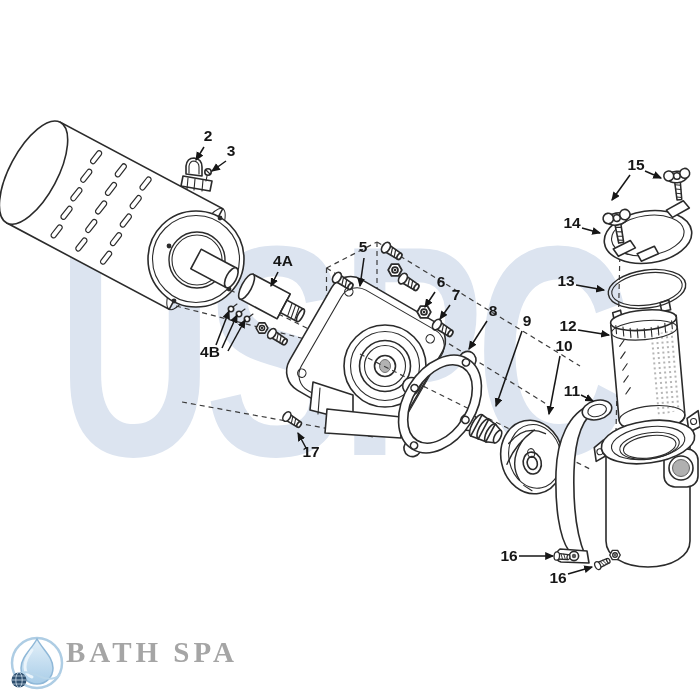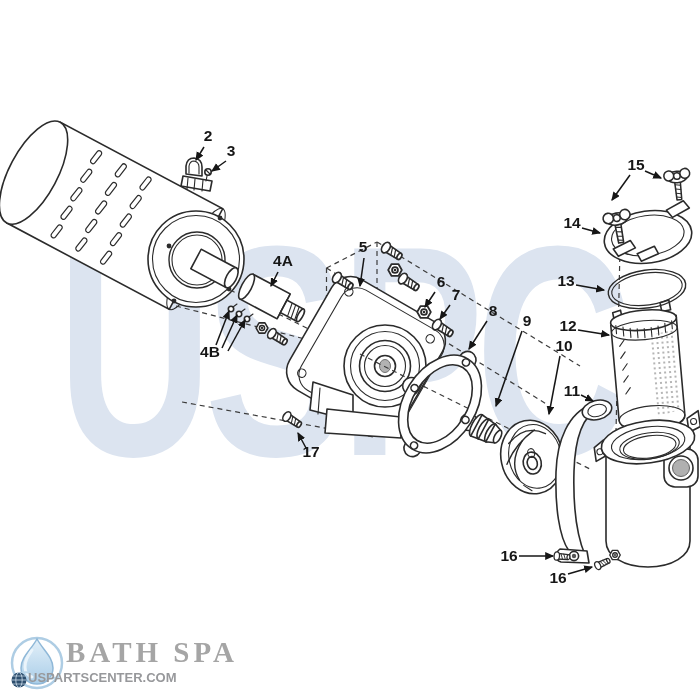--- a/index.html
+++ b/index.html
@@ -320,16 +320,15 @@
     <path d="M7,49 Q18,43 31,50 Q43,56 52,49" fill="none" stroke="#b9d6ea" stroke-width="2"></path>
     <g>
       <circle cx="11" cy="54" r="7.5" fill="#2e4f6e"></circle>
       <ellipse cx="11" cy="54" rx="3.2" ry="7.5" fill="none" stroke="#cfe0ee" stroke-width="0.8"></ellipse>
       <line x1="3.5" y1="54" x2="18.5" y2="54" stroke="#cfe0ee" stroke-width="0.8"></line>
       <line x1="4.5" y1="50" x2="17.5" y2="50" stroke="#cfe0ee" stroke-width="0.7"></line>
       <line x1="4.5" y1="58" x2="17.5" y2="58" stroke="#cfe0ee" stroke-width="0.7"></line>
     </g>
   </svg>
   <div class="brand">BATH SPA</div>
-  <div class="site">USPARTSCENTER.COM</div>
 </div>
 
 </div>
 
 </body></html>

